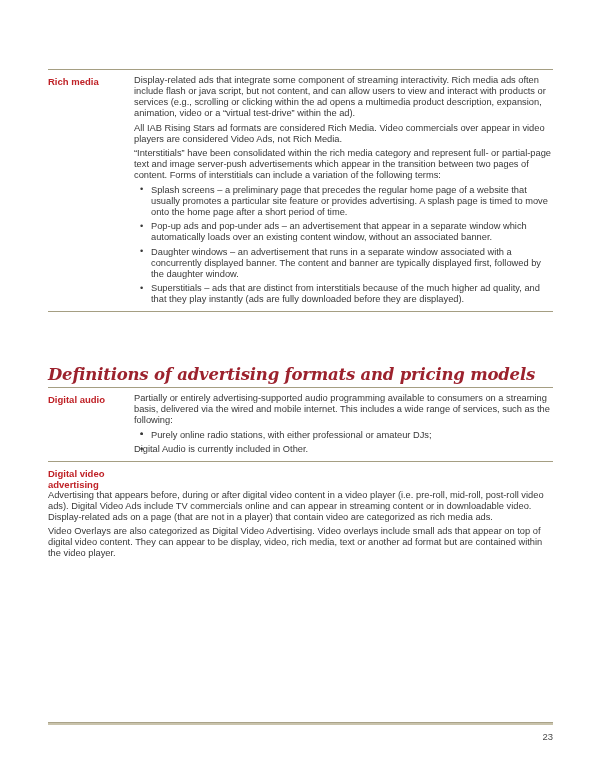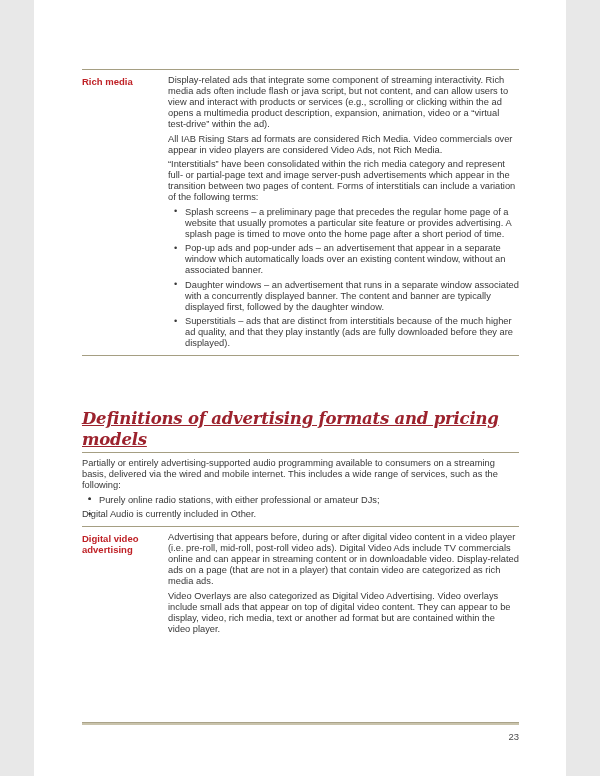--- a/index.html
+++ b/index.html
@@ -1,35 +1,35 @@
 <!DOCTYPE html>
 <html><head>
 <meta charset="utf-8">
 <style>
   html,body { margin:0; padding:0; background:#e8e8e8; }
   .page {
     position:relative;
-    width:532px; height:776px;
+    width:600px; height:776px;
     margin:0 auto;
     background:#ffffff;
     font-family:"Liberation Sans", sans-serif;
     color:#383838;
     overflow:hidden;
   }
   .content {
     position:absolute;
     left:48px; right:47px; top:0;
   }
   .gtable {
     border-top:1.5px solid #a59e82;
   }
   .gtable.closed { border-bottom:1.5px solid #a59e82; }
   .gtable-1 { margin-top:69px; }
   .grow { display:flex; padding:5px 0 6px 0; }
-  .grow + .grow { border-top:1.5px solid #a59e82; }
+  .grow + .grow { border-top:1.5px solid #a59e82;flex-direction:column; }
   .term {
     flex:none; width:79px; padding-right:7px;
     color:#bf2126; font-weight:bold;
     font-size:9.5px; line-height:11px;
     padding-top:0.5px;
   }
   .def {
     flex:1;
     font-size:9.3px; line-height:11px;
   }
@@ -41,21 +41,20 @@
     position:absolute; left:6px; top:-0.5px;
     font-size:9.3px;
   }
   .section-heading {
     font-family:"DejaVu Serif", serif;
     font-style:italic; font-weight:bold;
     color:#9c222d;
     font-size:16.5px; line-height:21px;
     letter-spacing:-0.2px;
     margin:52px 0 2px 0;
-    text-decoration:underline;
   }
   .footer-rule {
     position:absolute;
     left:48px; right:47px; top:722px;
     height:1.5px;
     background:#c9c3ab;
     border-top:0.5px solid #aaa389;
   }
   .page-number {
     position:absolute;
@@ -84,20 +83,21 @@
           </ul>
         </div>
       </div>
     </div>
 
     <h1 class="section-heading">Definitions of advertising formats and pricing models</h1>
 
     <div class="gtable">
 
       <div class="grow">
+        <div class="term">Digital audio</div>
         <div class="def">
           <p>Partially or entirely advertising-supported audio programming available to consumers on a streaming basis, delivered via the wired and mobile internet. This includes a wide range of services, such as the following:</p>
           <ul>
             <li><span class="bullet-glyph">•</span></li>
             <li><span class="bullet-glyph">•</span><span>Purely online radio stations, with either professional or amateur DJs;</span></li>
             <li><span class="bullet-glyph">•</span></li>
           </ul>
           <p>Digital Audio is currently included in Other.</p>
         </div>
       </div>

